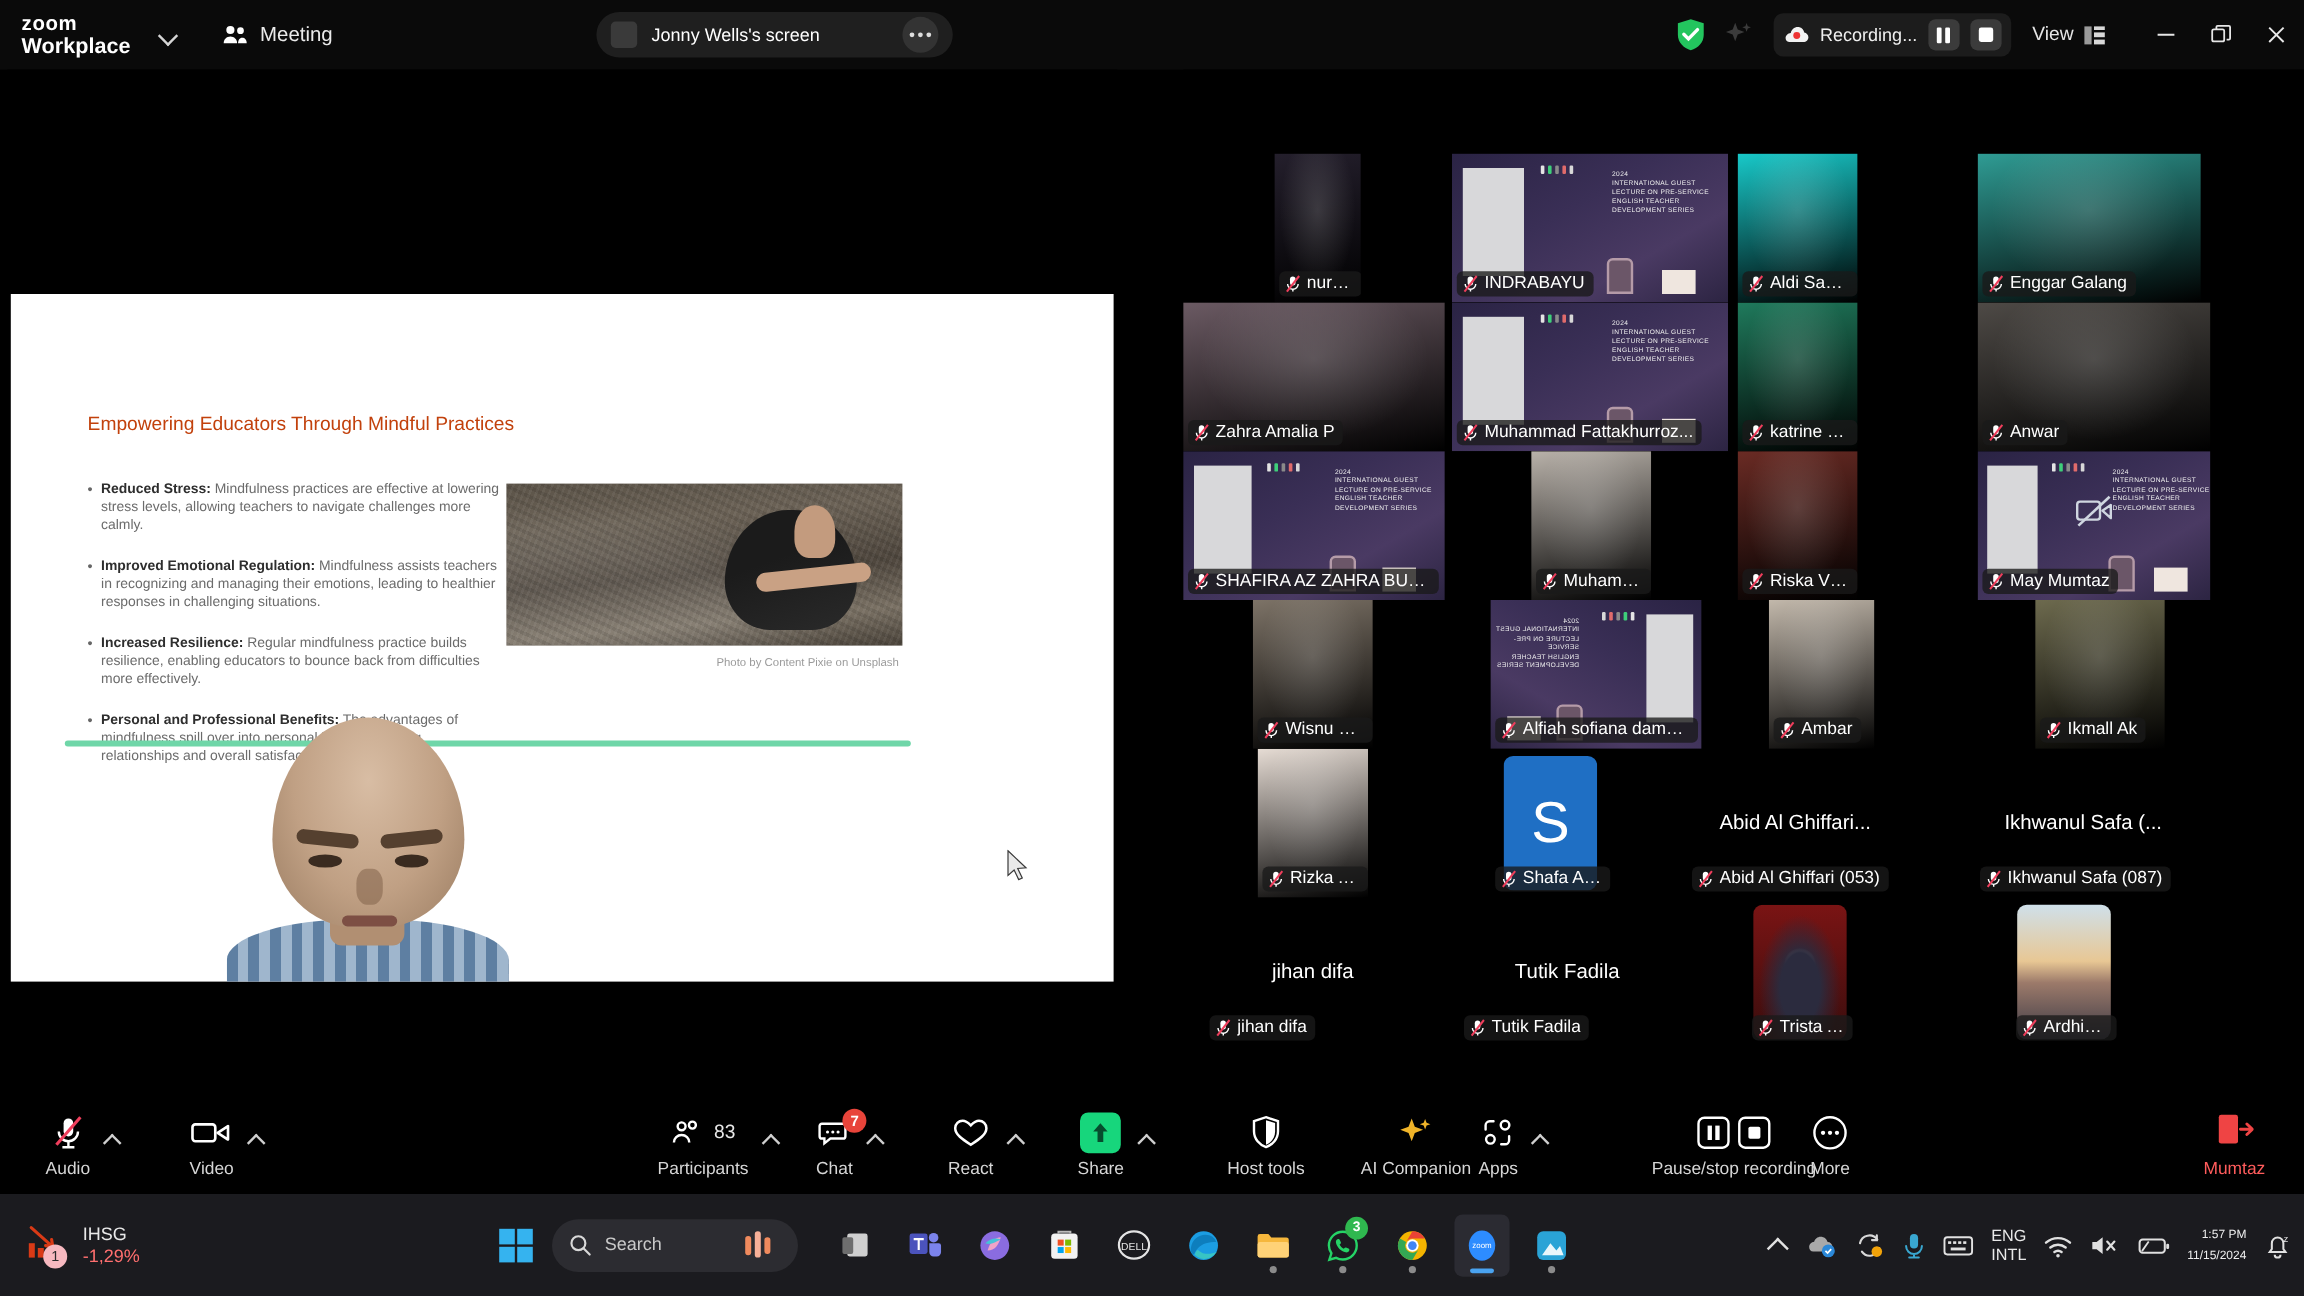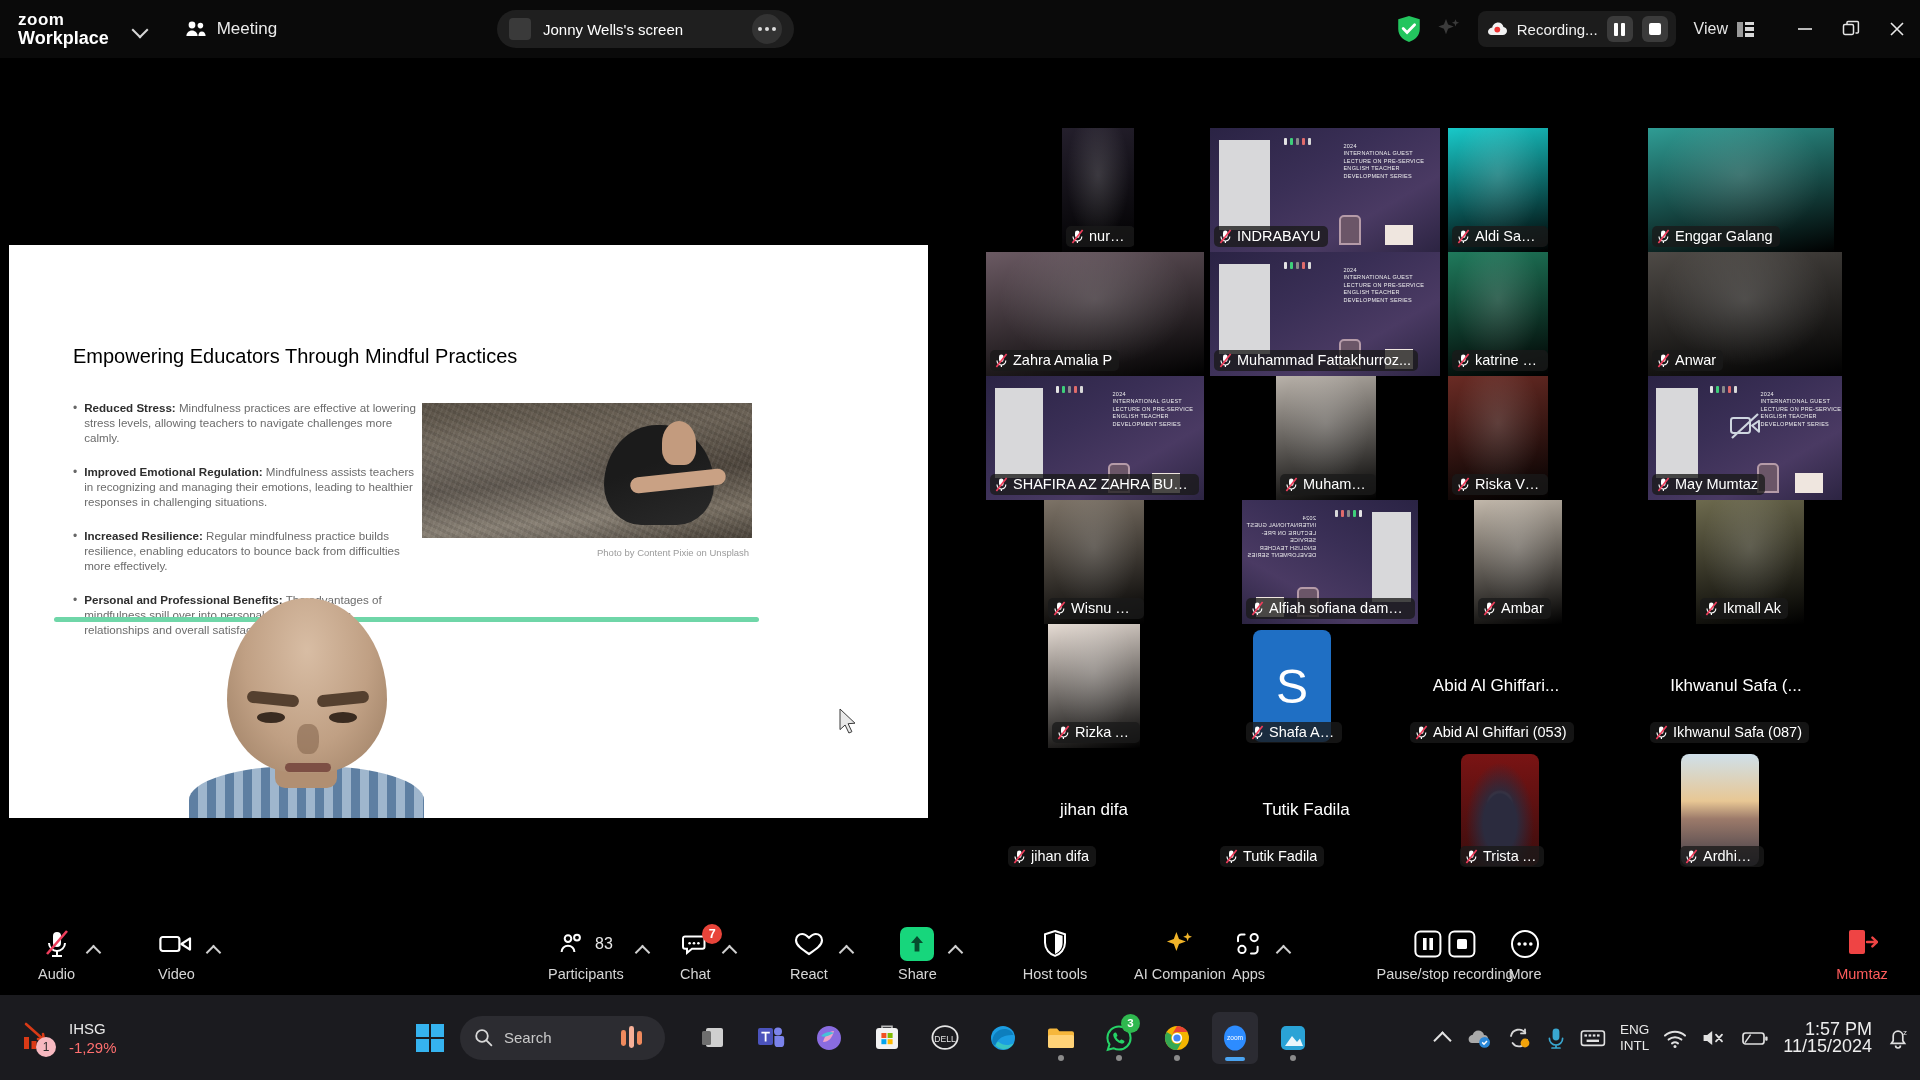--- a/index.html
+++ b/index.html
@@ -76,21 +76,21 @@
   }
   .slide {
     position:absolute; left:3px; top:187px; width:919px; height:573px; background:#fff;
     overflow:hidden;
   }
   .slide-title {
     position:absolute; left:64px; top:55px; font-size:28px; color:#3c3c3c; font-weight:400;
     font-family: "Liberation Sans", sans-serif; letter-spacing:.2px;
   }
   .slide-sub {
-    position:absolute; left:64px; top:100px; font-size:20px; color:#000000; font-weight:400;
+    position:absolute; left:64px; top:100px; font-size:16px; color:#c2410c; font-weight:400;
   }
   .bullets { position:absolute; left:64px; top:155px; width:345px; }
   .bullet { display:flex; gap:7px; margin-bottom:19px; }
   .bullet .dot { color:#666; font-size:12px; line-height:16px; flex:0 0 auto; }
   .bullet .txt { font-size:11.6px; line-height:15px; color:#6b6b6b; }
   .bullet .txt b { color:#2e2e2e; font-weight:700; }
   .slide-photo {
     position:absolute; left:413px; top:158px; width:330px; height:135px;
     background:
       radial-gradient(ellipse at 20% 75%, rgba(255,255,255,.10) 0 30%, transparent 60%),
@@ -260,21 +260,21 @@
          position:relative; cursor:pointer; }
   .tbi .run { position:absolute; bottom:3px; left:50%; transform:translateX(-50%);
               width:6px; height:6px; border-radius:50%; background:#8b8b8b; }
   .tbi .runbar { position:absolute; bottom:3px; left:50%; transform:translateX(-50%);
               width:20px; height:4px; border-radius:2px; background:#4aa3f0; }
   .tbi .cnt { position:absolute; top:2px; right:2px; width:19px; height:19px; border-radius:50%;
               background:#2fb84f; color:#fff; font-size:11.5px; display:flex;
               align-items:center; justify-content:center; font-weight:700; }
   .tb-right-sys { position:absolute; right:10px; display:flex; align-items:center; gap:14px; }
   .langbox { color:#e9e9e9; font-size:13.5px; line-height:16px; text-align:center; cursor:pointer; }
-  .clock { color:#eee; font-size:18px; line-height:17px; text-align:right; cursor:pointer; }
+  .clock { color:#eee; font-size:10px; line-height:17px; text-align:right; cursor:pointer; }
 </style>
 </head>
 <body>
 
 <div id="app">
 
   <div class="titlebar">
     <div class="zoom-logo">
       <span class="z1">zoom</span>
       <span class="z2">Workplace</span>

